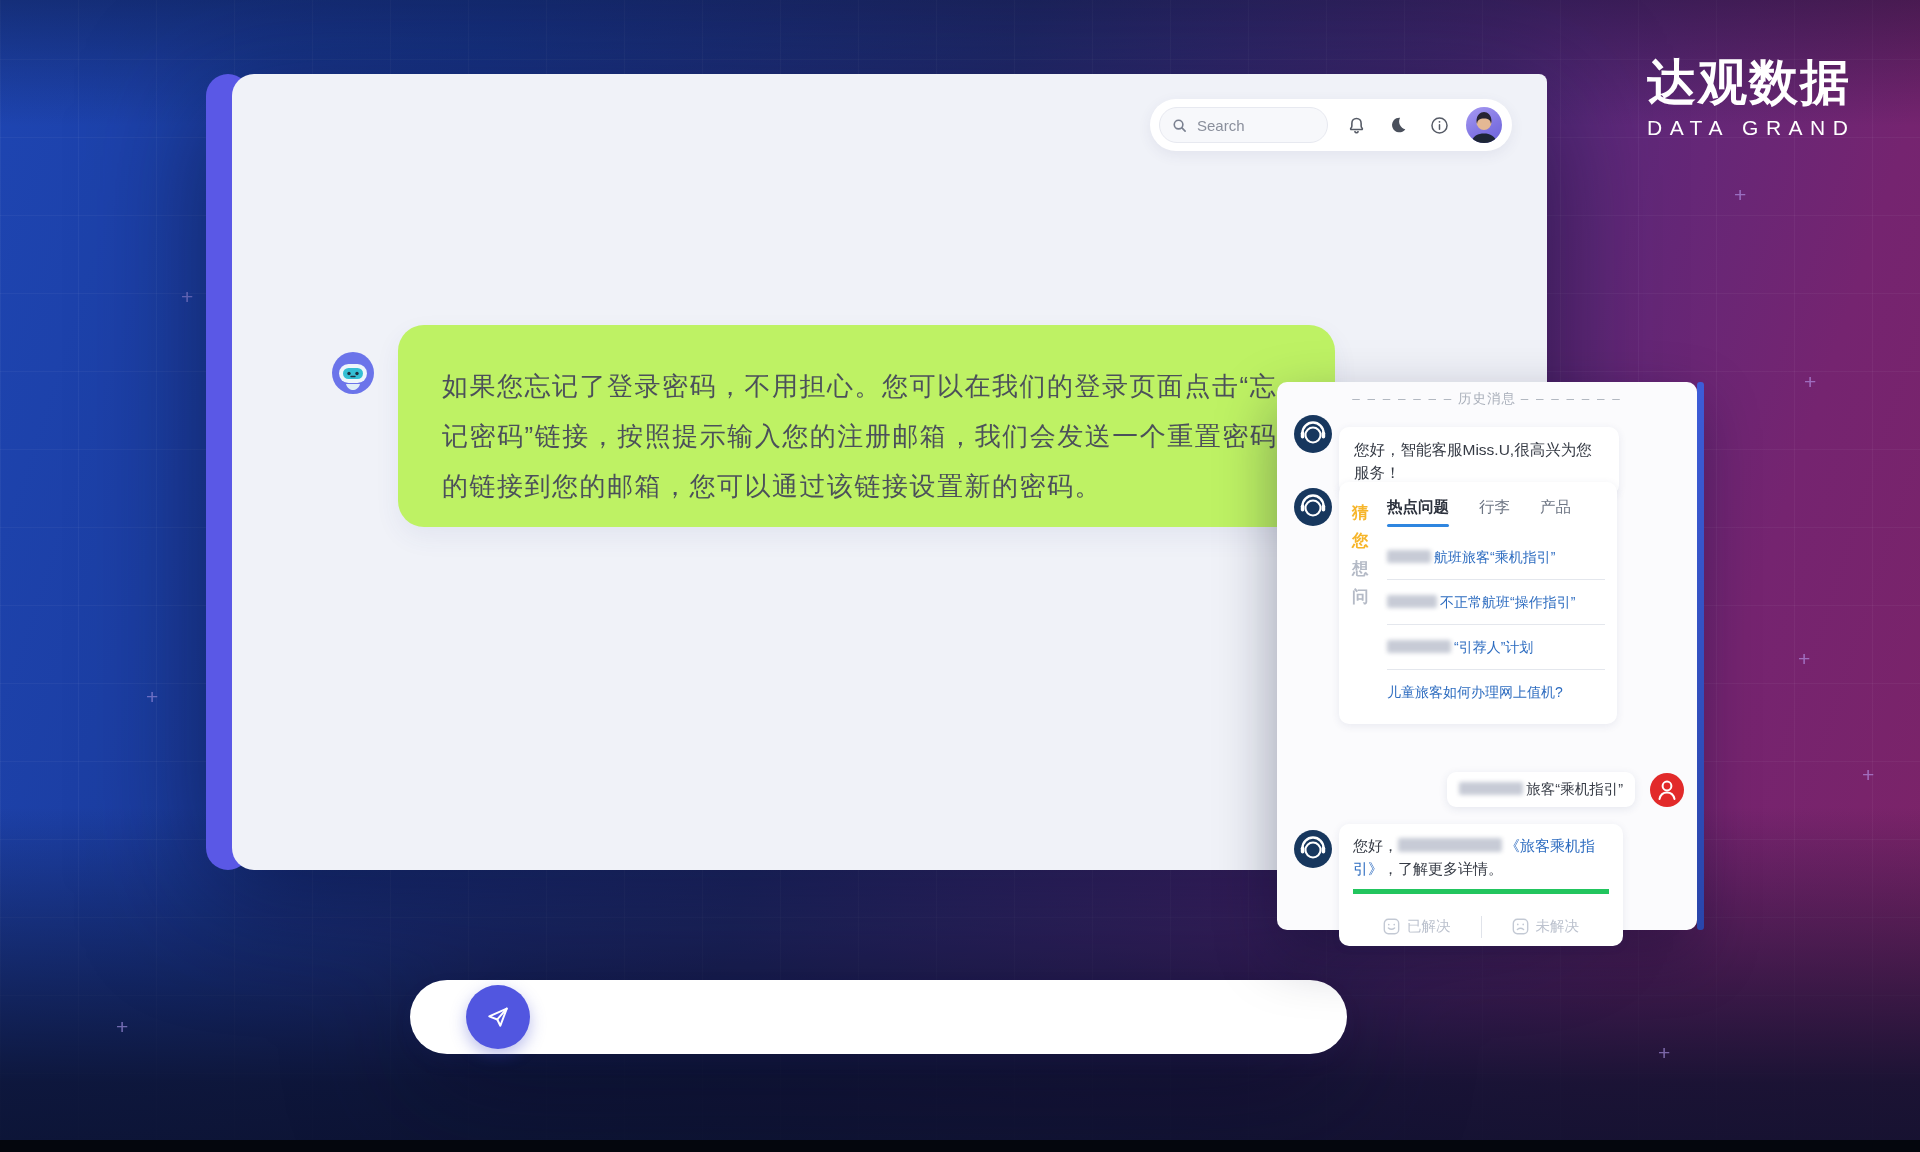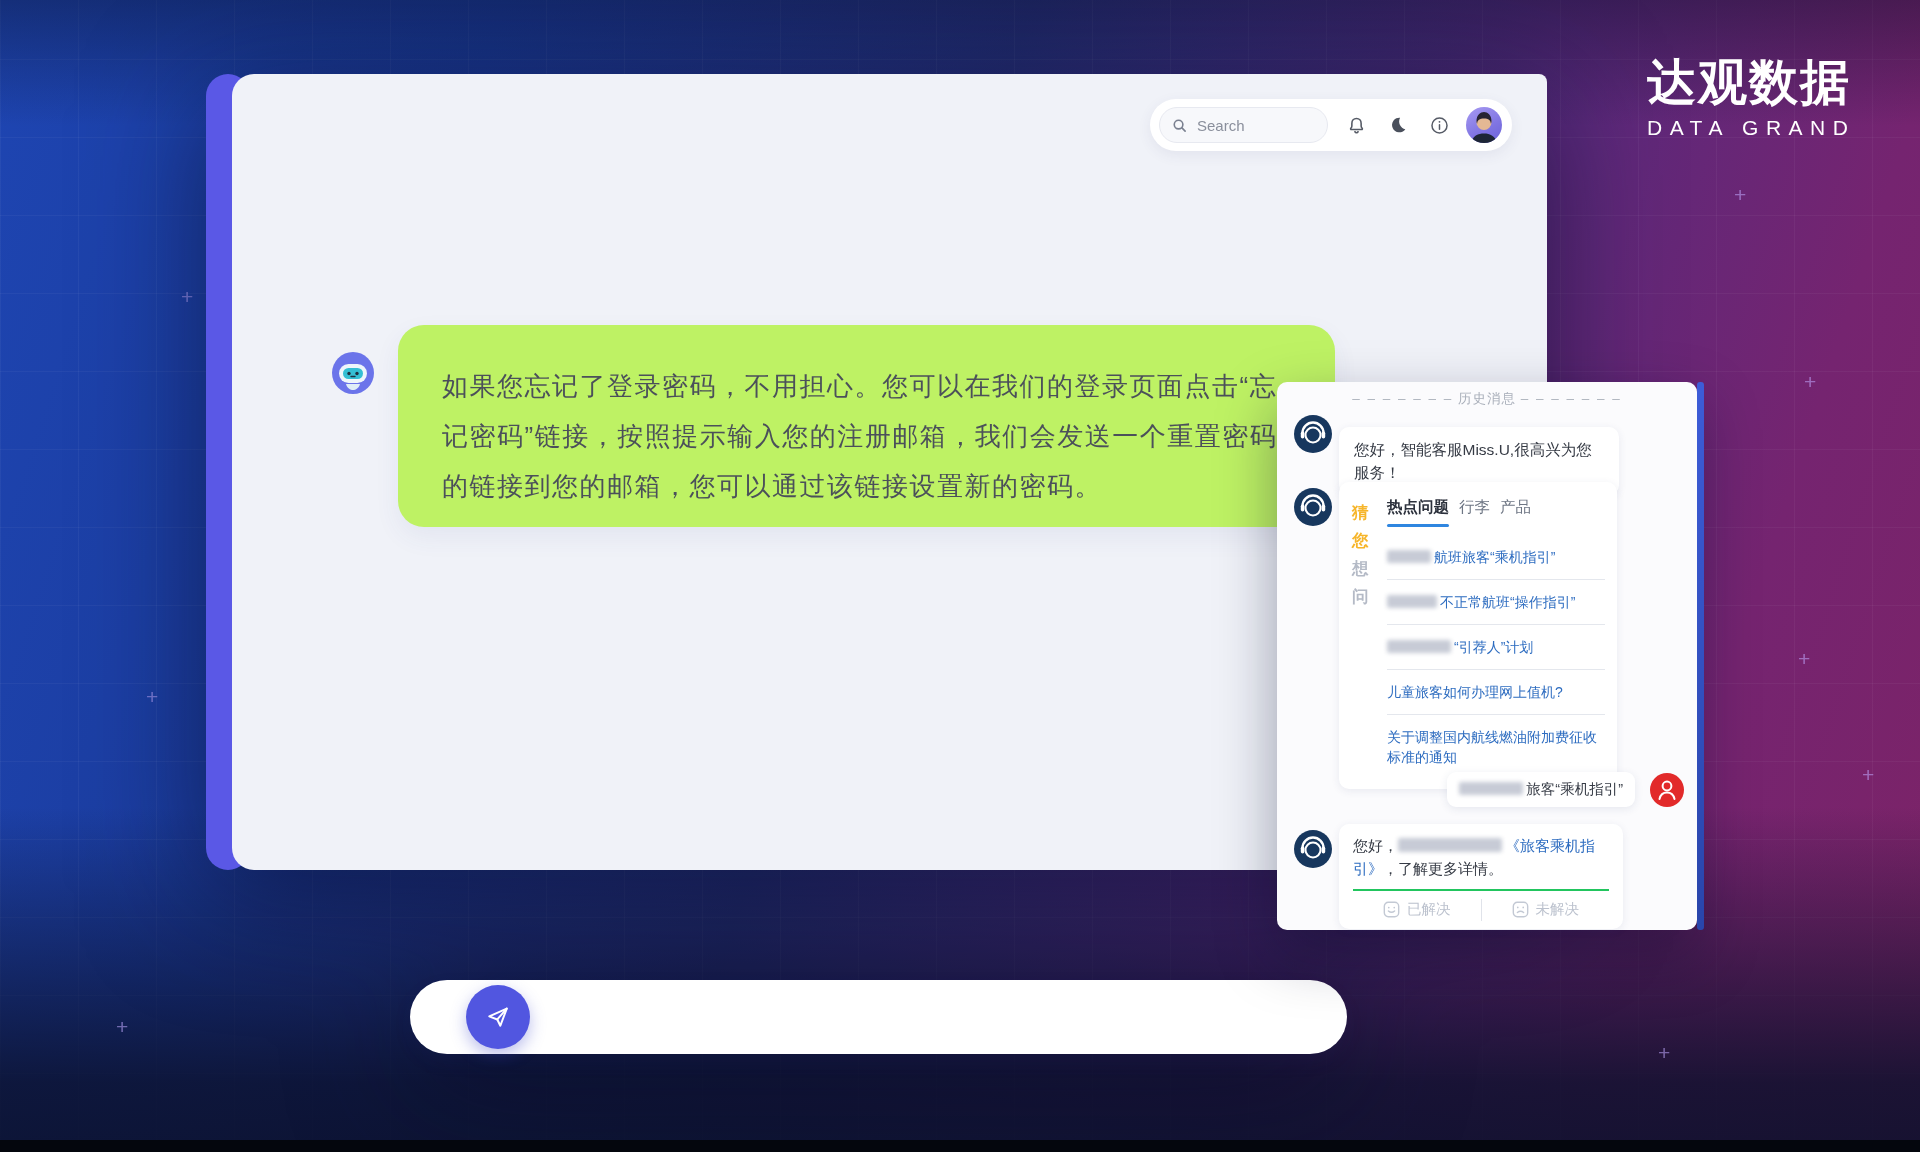--- a/index.html
+++ b/index.html
@@ -69,38 +69,38 @@
   .agent-avatar{position:absolute;left:16px;width:40px;height:40px;}
   .h-bubble{position:absolute;left:62px;background:#fff;border-radius:10px;box-shadow:0 2px 8px rgba(40,55,110,.09);
     padding:11px 15px;font-size:15.5px;line-height:23px;color:#363b45;width:280px;}
   .h-card{position:absolute;left:62px;top:100px;width:278px;background:#fff;border-radius:10px;
     box-shadow:0 2px 8px rgba(40,55,110,.09);padding:13px 12px 10px 13px;display:flex;}
   .suggest-col{width:22px;flex:0 0 auto;display:flex;flex-direction:column;padding-top:3px;}
   .suggest-col span{font-size:16.5px;font-weight:600;line-height:28px;}
   .suggest-col span.y{color:#f6b52a;}
   .suggest-col span.g{color:#b4bac6;}
   .suggest-main{flex:1;margin-left:13px;min-width:0;}
-  .tabs{display:flex;gap:10px;margin-top:2px;}
+  .tabs{display:flex;gap:30px;margin-top:2px;}
   .tab{font-size:15.5px;color:#6e7684;cursor:pointer;position:relative;white-space:nowrap;}
   .tab.active{color:#2c313c;font-weight:700;}
   .tab.active::after{content:"";position:absolute;left:0;right:0;bottom:-9px;height:3px;background:#2f86e0;border-radius:2px;}
   .q-list{margin-top:17px;}
   .q-item{font-size:14px;line-height:20px;color:#2d6cc0;padding:12px 0;border-bottom:1px solid #e4e7ed;cursor:pointer;}
   .q-item:last-child{border-bottom:0;}
   .chip{display:inline-block;height:13px;background:#c7cbd6;border-radius:2px;filter:blur(2px);vertical-align:-1px;margin-right:3px;}
   .chip.w1{width:44px;}.chip.w2{width:50px;}.chip.w3{width:64px;}.chip.w4{width:64px;}.chip.w5{width:104px;height:14px;}
   .h-user-row{position:absolute;right:12px;top:390px;display:flex;align-items:flex-start;gap:14px;}
   .h-user-bubble{background:#fff;border-radius:9px;box-shadow:0 2px 8px rgba(40,55,110,.10);padding:8px 12px;
     font-size:14.5px;color:#363b45;white-space:nowrap;}
   .red-avatar{width:36px;height:36px;flex:0 0 auto;}
   .h-answer{position:absolute;left:62px;top:442px;width:284px;background:#fff;border-radius:10px;
     box-shadow:0 2px 8px rgba(40,55,110,.09);padding:10px 14px 8px;}
   .answer-text{font-size:15px;line-height:23px;color:#363b45;}
   .answer-text .lnk{color:#2d6cc0;cursor:pointer;}
-  .feedback{display:flex;align-items:center;margin-top:9px;border-top:2px solid #22c55e;padding-top:7px;}
+  .feedback{display:flex;align-items:center;margin-top:9px;border-top:5px solid #22c55e;padding-top:21px;}
   .fb-btn{flex:1;display:flex;align-items:center;justify-content:center;gap:7px;border:0;background:transparent;
     color:#bcc2ce;font-size:14.5px;cursor:pointer;padding:2px 0;}
   .fb-div{width:1px;height:22px;background:#e0e3ea;}
 </style>
 </head>
 <body>
 
 <div class="stage">
   <div class="bg-grid"></div>
   <div class="vignette"></div>
@@ -223,21 +223,20 @@
         <div class="tabs">
           <span class="tab active">热点问题</span>
           <span class="tab">行李</span>
           <span class="tab">产品</span>
         </div>
         <div class="q-list">
           <div class="q-item"><span class="chip w1"></span><span>航班旅客“乘机指引”</span></div>
           <div class="q-item"><span class="chip w2"></span><span>不正常航班“操作指引”</span></div>
           <div class="q-item"><span class="chip w3"></span><span>“引荐人”计划</span></div>
           <div class="q-item"><span>儿童旅客如何办理网上值机?</span></div>
-          <div class="q-item"><span>关于调整国内航线燃油附加费征收标准的通知</span></div>
         </div>
       </div>
     </div>
 
     <div class="h-user-row">
       <div class="h-user-bubble"><span class="chip w4"></span><span>旅客“乘机指引”</span></div>
       <span class="red-avatar">
         <svg width="36" height="36" viewBox="0 0 36 36">
             <circle cx="18" cy="18" r="17" fill="#e22a2a"></circle>
             <circle cx="18" cy="14" r="4.4" fill="none" stroke="#fff" stroke-width="2"></circle>

